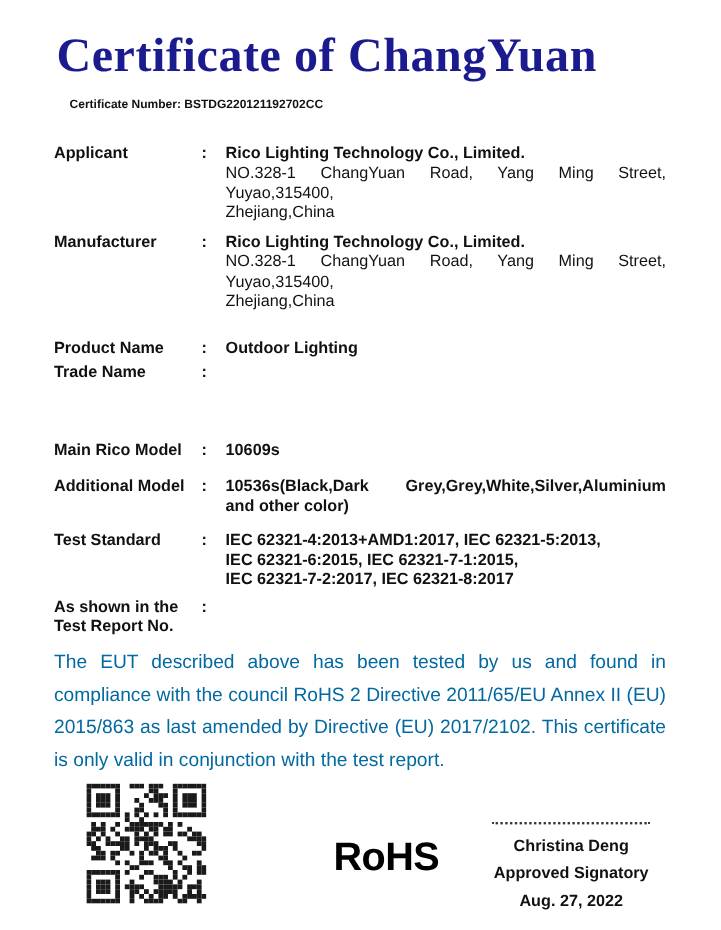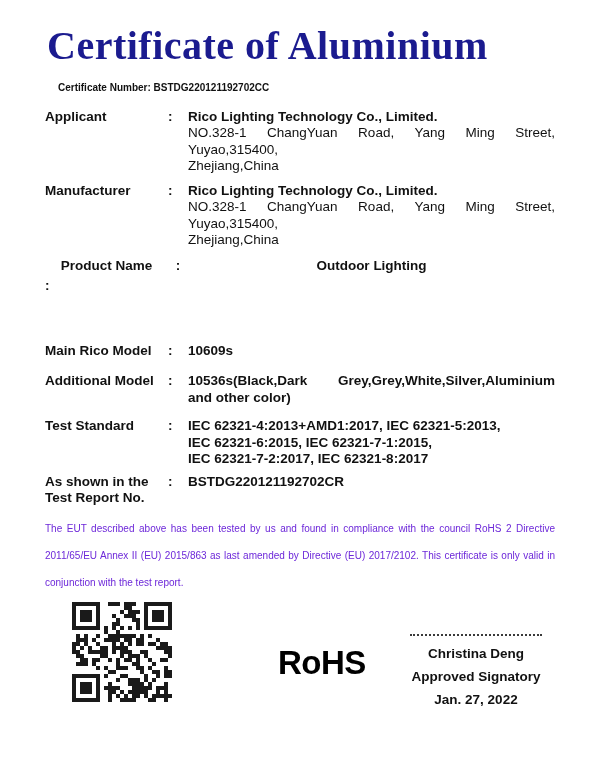--- a/index.html
+++ b/index.html
@@ -32,23 +32,23 @@
     display:grid;
     grid-template-columns:123px 20px 1fr;
     font-size:13.5px;
     line-height:16.5px;
   }
   .row .label { font-weight:bold; }
   .row .colon { font-weight:bold; }
   .row .value { font-weight:bold; }
   .addr-l1 { font-weight:normal; text-align:justify; text-align-last:justify; }
   .addr-l2 { font-weight:normal; }
-  .m-app   { margin-top:13px; }
+  .m-app   { margin-top:24px; }
   .m-mfr   { margin-top:8px; }
-  .m-prod  { margin-top:9px;text-align:center; }
+  .m-prod  { margin-top:22px; }
   .m-trade { margin-top:4px; }
   .m-main  { margin-top:3px; }
   .m-addl  { margin-top:14px; }
   .m-ts    { margin-top:12px; }
   .m-rep   { margin-top:6px; }
   .logo-row {
     display:grid;
     grid-template-columns:143px 1fr;
     margin-top:1px;
     height:44px;
@@ -57,24 +57,24 @@
     color:#29a9e1;
     font-size:31px;
     font-weight:700;
     letter-spacing:0.5px;
     line-height:40px;
   }
   .logo sup { font-size:14px; font-weight:700; vertical-align:10px; }
   .justify-last { text-align:justify; text-align-last:justify; }
   .statement {
     margin-top:8px;
-    font-size:10px;
+    font-size:16px;
     line-height:27px;
     text-align:justify;
-    color:#6d28d9;
+    color:#0369a1;
   }
   .marks-row {
     display:flex;
     align-items:flex-start;
     margin-top:6px;
     height:107px;
   }
   .qr-wrap { margin-left:27px; width:100px; height:100px; }
   .rohs {
     margin-left:106px;
@@ -100,21 +100,21 @@
     font-weight:bold;
     font-size:13.5px;
     line-height:23px;
   }
 </style>
 </head>
 <body>
 
 <div class="page">
 
-  <div class="title">Certificate of Aluminium</div>
+  <div class="title">Certificate of ChangYuan</div>
 
   <div class="cert-number">Certificate Number: BSTDG220121192702CC</div>
 
   <div class="row m-app">
     <div class="label">Applicant</div>
     <div class="colon">:</div>
     <div class="value">
       <div>Rico Lighting Technology Co., Limited.</div>
       <div class="addr-l1">NO.328-1 ChangYuan Road, Yang Ming Street, Yuyao,315400,</div>
       <div class="addr-l2">Zhejiang,China</div>
@@ -131,20 +131,21 @@
     </div>
   </div>
 
   <div class="row m-prod">
     <div class="label">Product Name</div>
     <div class="colon">:</div>
     <div class="value">Outdoor Lighting</div>
   </div>
 
   <div class="row m-trade">
+    <div class="label">Trade Name</div>
     <div class="colon">:</div>
     <div class="value"></div>
   </div>
 
   <div class="logo-row">
     <div></div>
   </div>
 
   <div class="row m-main">
     <div class="label">Main Rico Model</div>
@@ -170,21 +171,20 @@
       <div>IEC 62321-7-2:2017, IEC 62321-8:2017</div>
     </div>
   </div>
 
   <div class="row m-rep">
     <div class="label">
       <div>As shown in the</div>
       <div>Test Report No.</div>
     </div>
     <div class="colon">:</div>
-    <div class="value">BSTDG220121192702CR</div>
   </div>
 
   <p class="statement">The EUT described above has been tested by us and found in compliance with the council RoHS 2 Directive 2011/65/EU Annex II (EU) 2015/863 as last amended by Directive (EU) 2017/2102. This certificate is only valid in conjunction with the test report.</p>
 
   <div class="marks-row">
     <div class="qr-wrap">
       <svg id="qr-svg" width="100" height="100" viewBox="0 0 100 100">
           <rect x="0" y="0" width="4" height="4" fill="#1a1a1a"></rect>
           <rect x="4" y="0" width="4" height="4" fill="#1a1a1a"></rect>
           <rect x="8" y="0" width="4" height="4" fill="#1a1a1a"></rect>
@@ -486,17 +486,17 @@
           <rect x="76" y="96" width="4" height="4" fill="#1a1a1a"></rect>
           <rect x="80" y="96" width="4" height="4" fill="#1a1a1a"></rect>
           <rect x="92" y="96" width="4" height="4" fill="#1a1a1a"></rect>
         </svg>
     </div>
     <div class="rohs">RoHS</div>
     <div class="sig-block">
       <div class="sig-dots"></div>
       <div class="sig-name">Christina Deng</div>
       <div class="sig-title">Approved Signatory</div>
-      <div class="sig-date">Jan. 27, 2022</div>
+      <div class="sig-date">Aug. 27, 2022</div>
     </div>
   </div>
 
 </div>
 
 </body></html>

